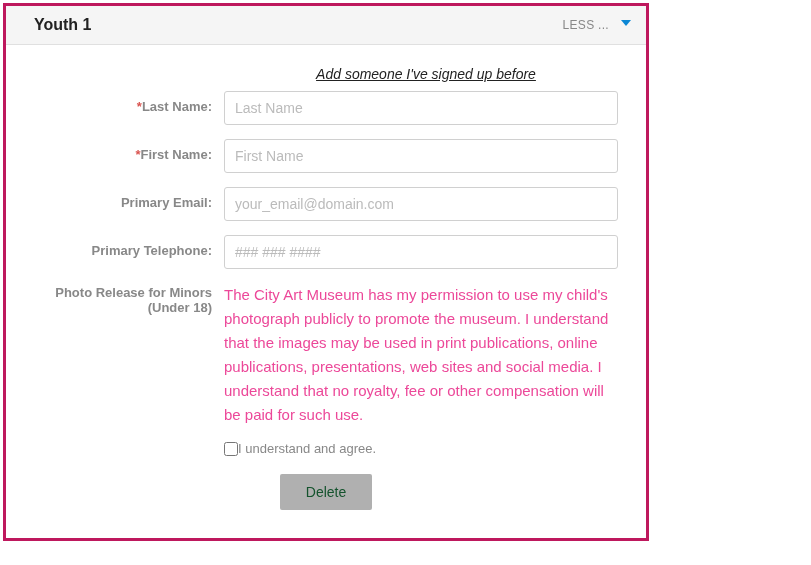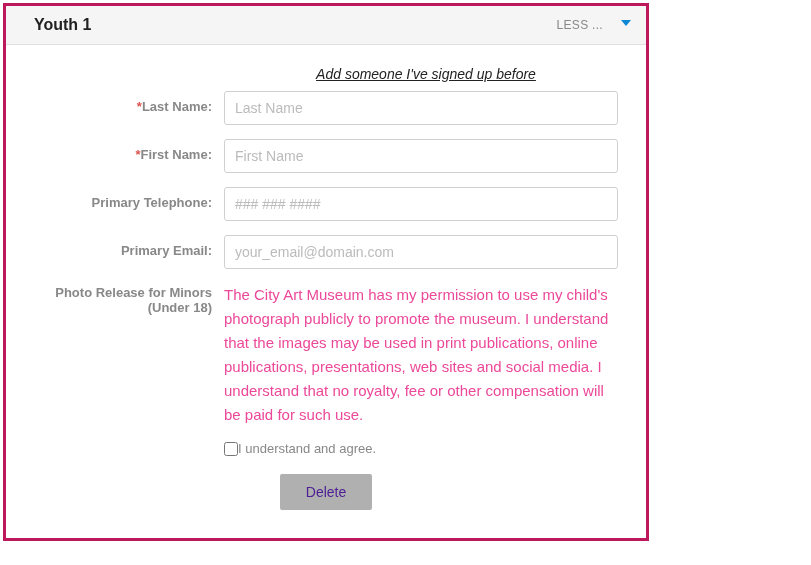--- a/index.html
+++ b/index.html
@@ -28,21 +28,21 @@
       font-weight: bold;
       font-size: 16px;
       color: #222;
     }
     .less-toggle {
       color: #888;
       font-size: 12px;
       letter-spacing: 0.3px;
       cursor: pointer;
       display: flex;
-      gap: 18px;
+      gap: 12px;
     }
     .less-toggle svg {
       width: 10px;
       height: 10px;
     }
     .panel-body {
       padding: 20px 28px 28px 28px;
     }
     .add-someone {
       text-align: center;
@@ -105,21 +105,21 @@
       width: 14px;
       height: 14px;
     }
     .delete-row {
       display: flex;
       justify-content: center;
       margin-top: 18px;
     }
     .delete-btn {
       background: #b0b0b0;
-      color: #4c1d95;
+      color: #14532d;
       border: none;
       padding: 10px 26px;
       font-size: 14px;
       border-radius: 2px;
       cursor: pointer;
     }
   </style>
 </head>
 <body>
 
@@ -147,30 +147,30 @@
     </div>
 
     <div class="form-row">
       <div class="form-label"><span class="req">*</span><span>First Name:</span></div>
       <div class="form-control">
         <input type="text" placeholder="First Name" style="">
       </div>
     </div>
 
     <div class="form-row">
-      <div class="form-label">Primary Telephone:</div>
+      <div class="form-label">Primary Email:</div>
       <div class="form-control">
-        <input type="text" placeholder="### ### ####" style="">
+        <input type="text" placeholder="your_email@domain.com" style="">
       </div>
     </div>
 
     <div class="form-row">
-      <div class="form-label">Primary Email:</div>
+      <div class="form-label">Primary Telephone:</div>
       <div class="form-control">
-        <input type="text" placeholder="your_email@domain.com" style="">
+        <input type="text" placeholder="### ### ####" style="">
       </div>
     </div>
 
     <div class="form-row">
       <div class="form-label" style="padding-top:2px;">Photo Release for Minors (Under 18)</div>
       <div class="form-control">
         <div class="release-text">The City Art Museum has my permission to use my child's photograph publicly to promote the museum. I understand that the images may be used in print publications, online publications, presentations, web sites and social media. I understand that no royalty, fee or other compensation will be paid for such use.</div>
         <label class="checkbox-row">
           <input type="checkbox" style="">
           <span>I understand and agree.</span>

